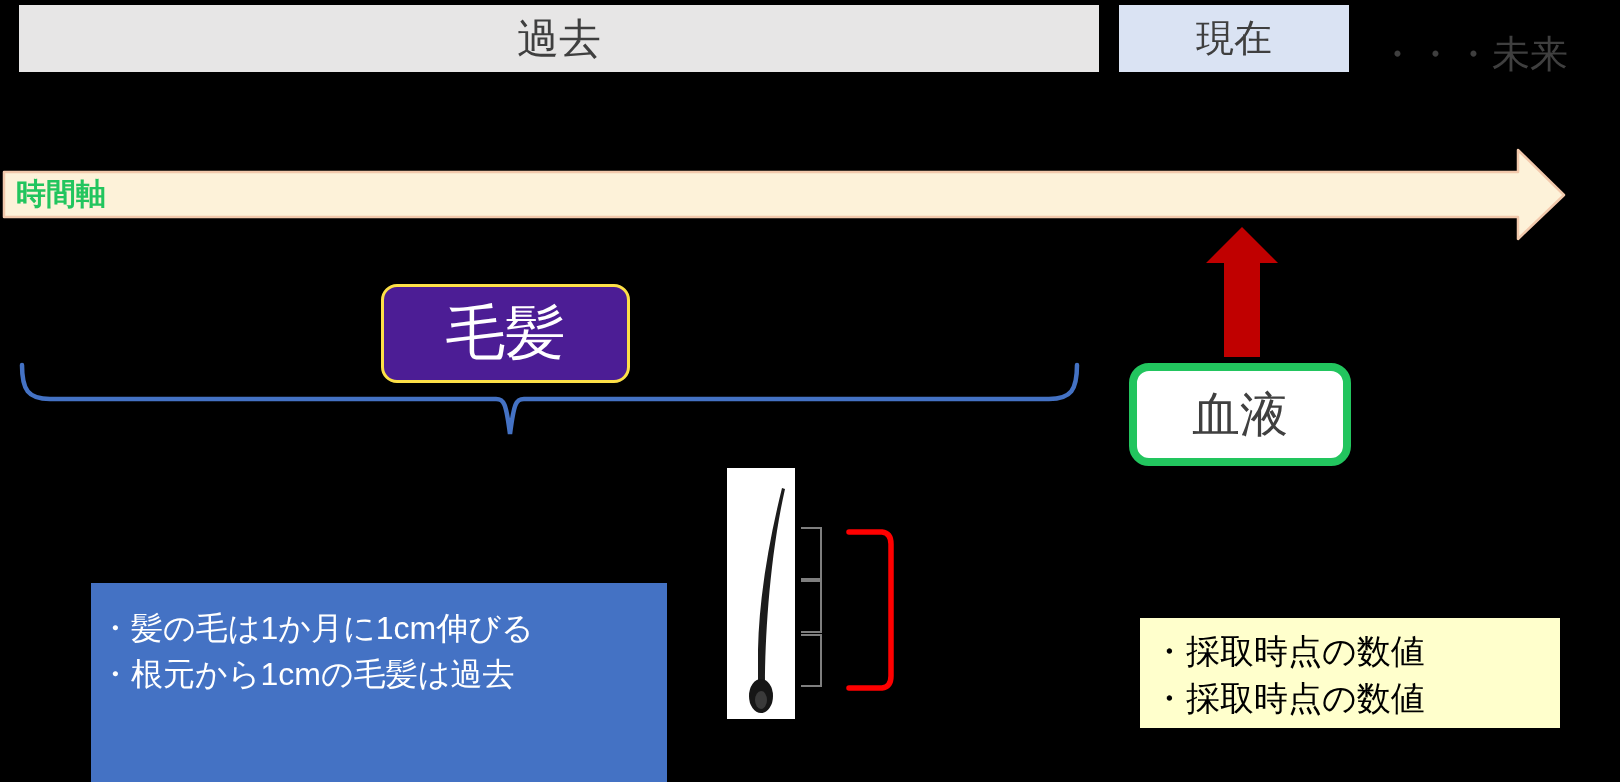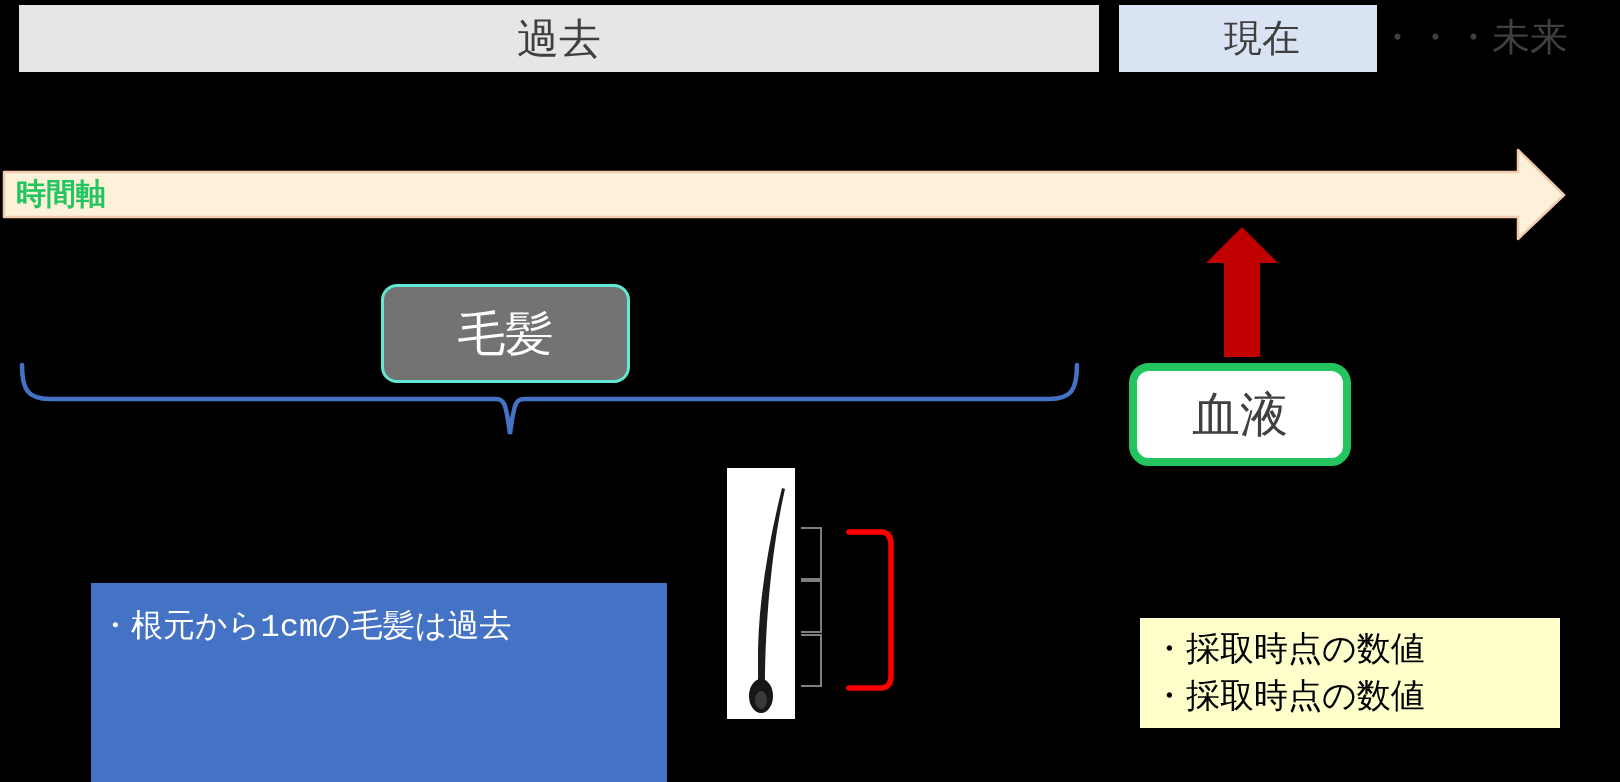--- a/index.html
+++ b/index.html
@@ -1,33 +1,33 @@
 <!DOCTYPE html>
 <html><head>
 <meta charset="utf-8">
 <style>
   html,body{margin:0;padding:0;background:#000;}
   #stage{
     position:relative;width:1620px;height:782px;background:#000;overflow:hidden;
-    font-family:Liberation Mono, monospace;
+    font-family:Liberation Sans, sans-serif;
   }
   .abs{position:absolute;}
   .center{display:flex;align-items:center;justify-content:center;}
 
   
   .past-box{left:19px;top:5px;width:1080px;height:67px;background:#e7e6e6;color:#3f3f3f;font-size:42px;}
-  .present-box{left:1119px;top:5px;width:230px;height:67px;background:#dae3f3;color:#3f3f3f;font-size:38px;padding-left:28px;}
-  .future-label{left:1378px;top:4px;width:235px;height:67px;color:#3f3f3f;font-size:38px;display:flex;align-items:center;}
+  .present-box{left:1119px;top:5px;width:230px;height:67px;background:#dae3f3;color:#3f3f3f;font-size:38px;}
+  .future-label{left:1378px;top:21px;width:235px;height:67px;color:#3f3f3f;font-size:38px;display:flex;align-items:center;}
 
   
   .axis-label{left:16px;top:172px;height:45px;color:#22c55e;font-size:30px;font-weight:bold;display:flex;align-items:center;text-align:right;}
 
   
-  .hair-box{left:381px;top:284px;width:249px;height:99px;background:#737373;border:3px solid #5eead4;
-            border-radius:16px;color:#fff;font-size:48px;box-sizing:border-box;}
+  .hair-box{left:381px;top:284px;width:249px;height:99px;background:#4c1d95;border:3px solid #fde047;
+            border-radius:16px;color:#fff;font-size:60px;box-sizing:border-box;}
   .white-pill{width:222px;height:103px;background:#fff;border:8px solid #22c55e;border-radius:20px;
               color:#404040;font-size:48px;box-sizing:border-box;left:1129px;}
   .blood-box{top:363px;}
   .saliva-box{top:483px;}
 
   
   .hair-note-box{left:91px;top:583px;width:576px;height:199px;background:#4472c4;color:#fff;
                  font-size:32px;line-height:46px;padding:22px 0 0 8px;box-sizing:border-box;}
   .sample-note-box{left:1140px;top:618px;width:420px;height:110px;background:#ffffcc;color:#000;
                    font-size:34px;line-height:47px;padding:10px 0 0 12px;box-sizing:border-box;}
@@ -86,20 +86,21 @@
 
   <div class="abs center hair-box">
     <span>毛髪</span>
   </div>
 
   <div class="abs center white-pill blood-box">
     <span>血液</span>
   </div>
 
   <div class="abs hair-note-box">
+    <div class="note-line">・髪の毛は1か月に1cm伸びる</div>
     <div class="note-line">・根元から1cmの毛髪は過去</div>
   </div>
 
   <div class="abs sample-note-box">
     <div class="note-line">・採取時点の数値</div>
     <div class="note-line">・採取時点の数値</div>
   </div>
 
 </div>
 

